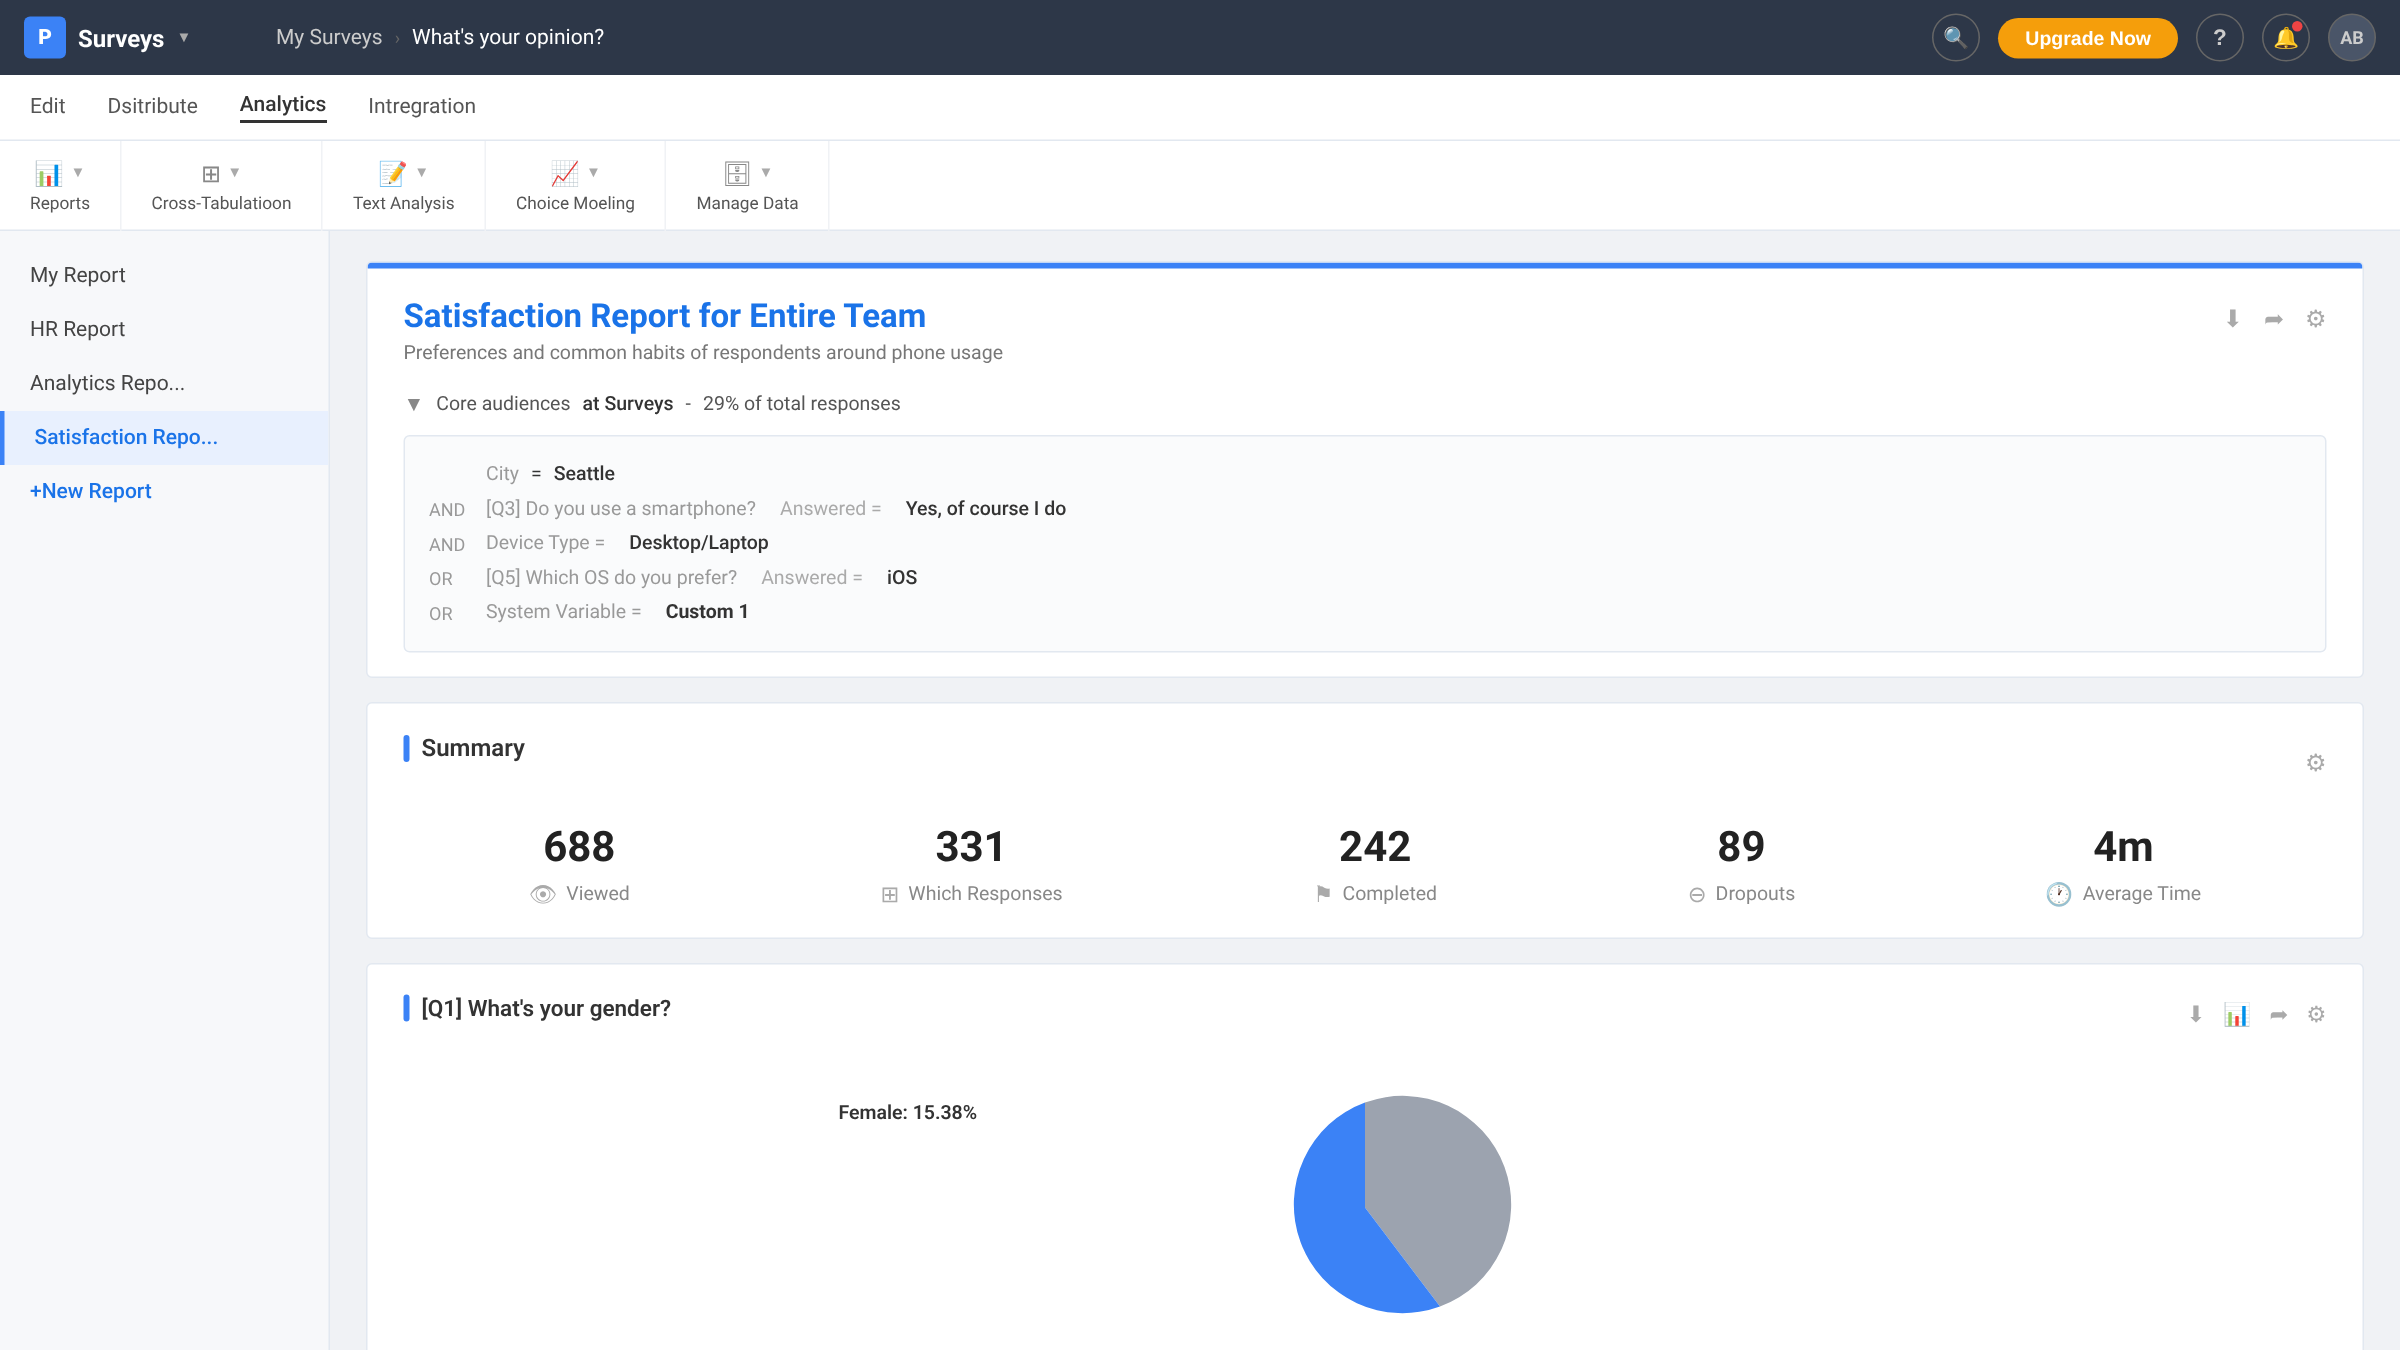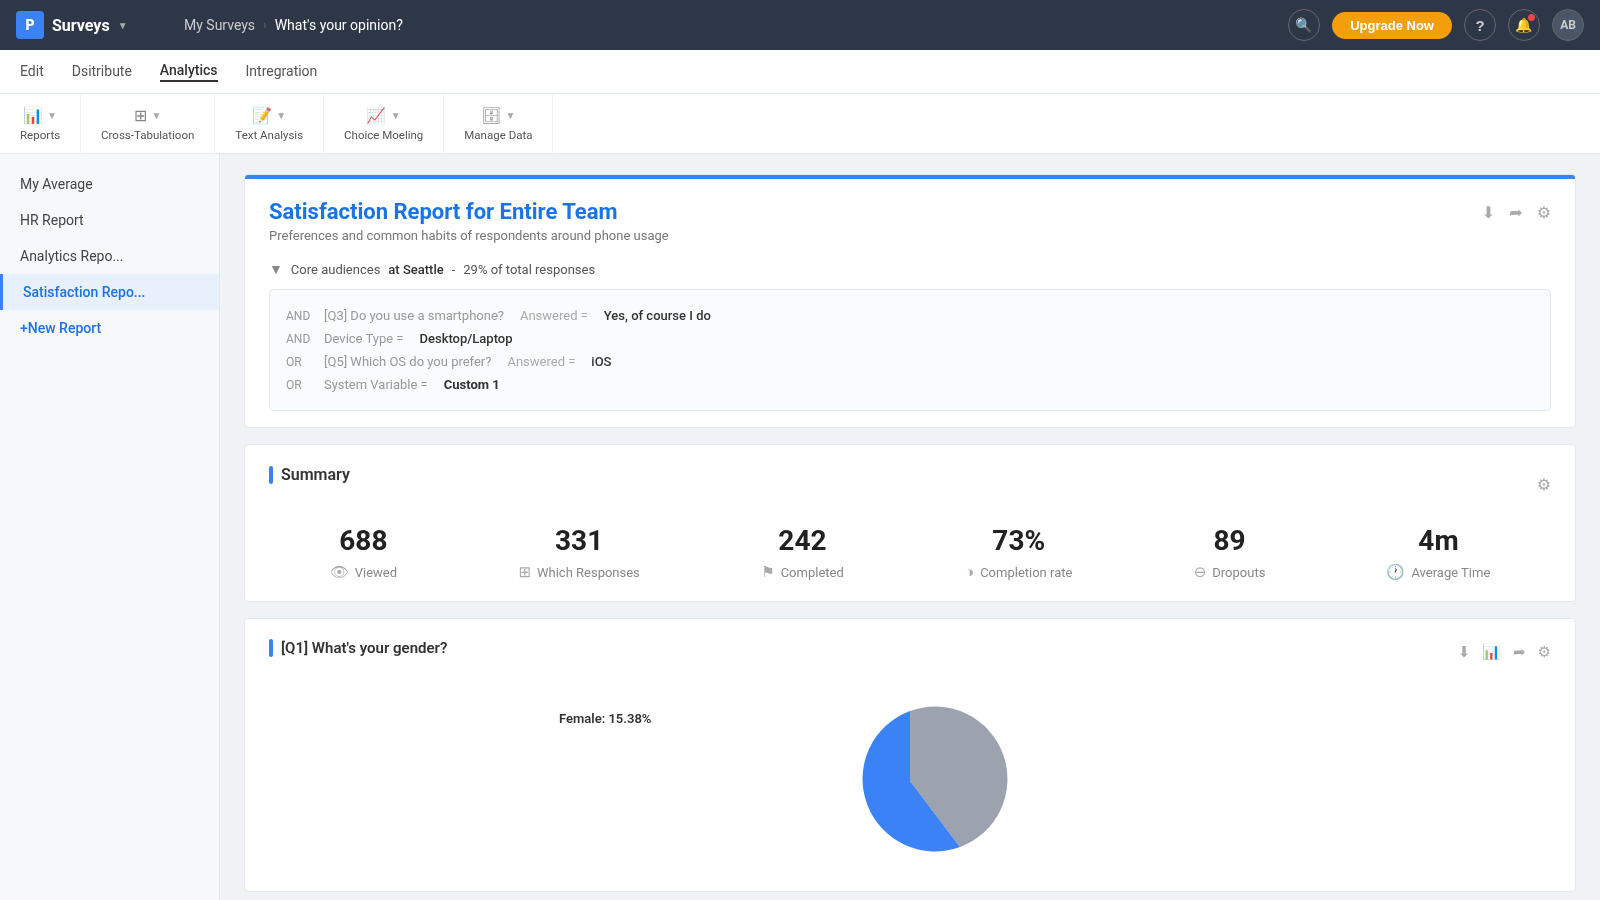--- a/index.html
+++ b/index.html
@@ -484,21 +484,21 @@
       <span class="tool-icon">🗄</span>
       <span class="tool-dropdown">▼</span>
     </div>
     <span class="tool-label">Manage Data</span>
   </div>
 </div>
 
 <div class="main-layout">
 
   <div class="sidebar">
-    <div class="sidebar-item">My Average</div>
+    <div class="sidebar-item">My Report</div>
     <div class="sidebar-item">HR Report</div>
     <div class="sidebar-item">Analytics Repo...</div>
     <div class="sidebar-item active">Satisfaction Repo...</div>
     <div class="sidebar-item new-report">+New Report</div>
   </div>
 
   <div class="content">
 
     <div class="report-card">
       <div class="report-card-top-bar"></div>
@@ -509,25 +509,31 @@
         </div>
         <div class="report-actions">
           <span class="report-action-icon" title="Download">⬇</span>
           <span class="report-action-icon" title="Share">➦</span>
           <span class="report-action-icon" title="Settings">⚙</span>
         </div>
       </div>
       <div class="filter-bar">
         <span class="filter-icon">▼</span>
         <span>Core audiences</span>
-        <span style="color:#333;font-weight:500;">at Seattle</span>
+        <span style="color:#333;font-weight:500;">at Surveys</span>
         <span>-</span>
         <span>29% of total responses</span>
       </div>
       <div class="filter-panel">
+        <div class="filter-row">
+          <span class="filter-op"></span>
+          <span class="filter-key">City</span>
+          <span class="filter-eq">=</span>
+          <span class="filter-val">Seattle</span>
+        </div>
         <div class="filter-row">
           <span class="filter-op" style="color:#999;">AND</span>
           <span class="filter-key">[Q3] Do you use a smartphone?</span>
           <span class="filter-eq" style="color:#aaa;margin:0 8px;">Answered =</span>
           <span class="filter-val">Yes, of course I do</span>
         </div>
         <div class="filter-row">
           <span class="filter-op" style="color:#999;">AND</span>
           <span class="filter-key">Device Type =</span>
           <span class="filter-val" style="margin-left:8px;">Desktop/Laptop</span>
@@ -567,27 +573,20 @@
           </div>
         </div>
         <div class="stat-item">
           <span class="stat-value">242</span>
           <div class="stat-label-row">
             <span class="stat-icon">⚑</span>
             <span>Completed</span>
           </div>
         </div>
         <div class="stat-item">
-          <span class="stat-value">73%</span>
-          <div class="stat-label-row">
-            <span class="stat-icon">◑</span>
-            <span>Completion rate</span>
-          </div>
-        </div>
-        <div class="stat-item">
           <span class="stat-value">89</span>
           <div class="stat-label-row">
             <span class="stat-icon">⊖</span>
             <span>Dropouts</span>
           </div>
         </div>
         <div class="stat-item">
           <span class="stat-value">4m</span>
           <div class="stat-label-row">
             <span class="stat-icon">🕐</span>

